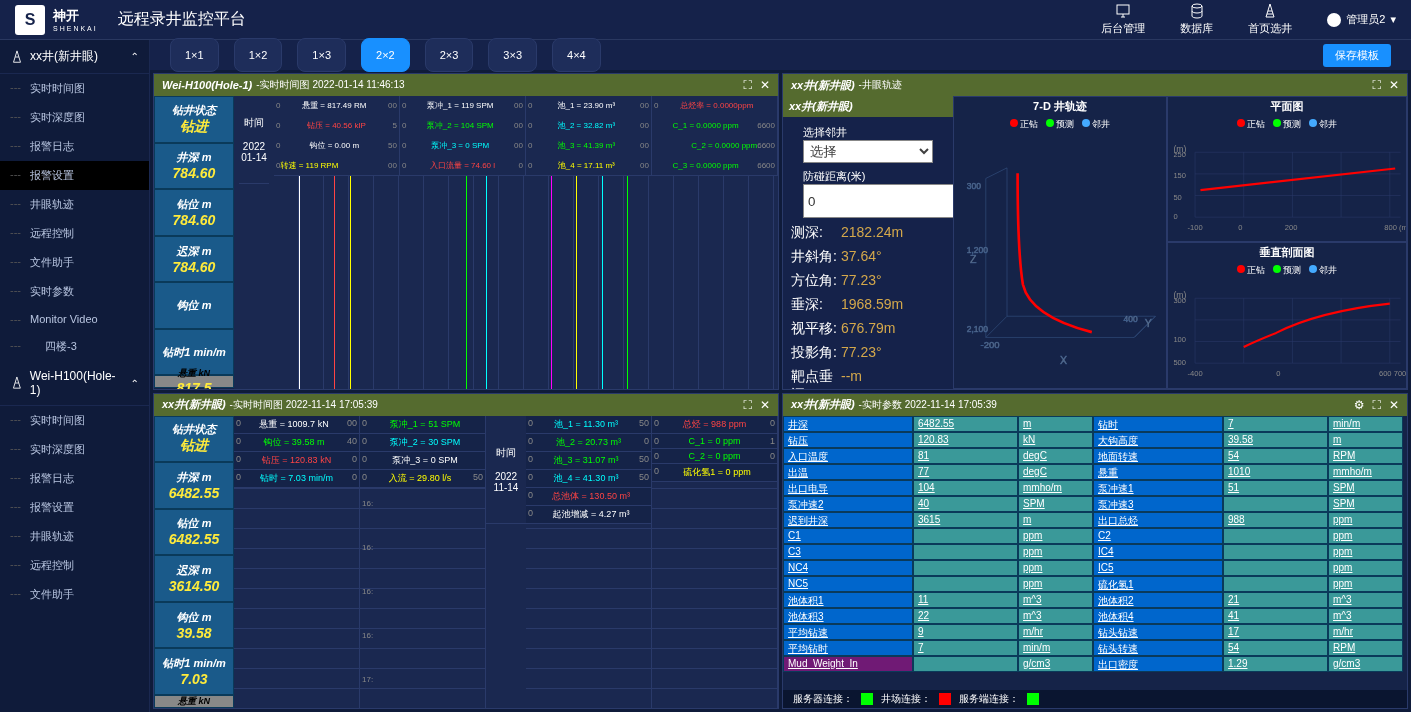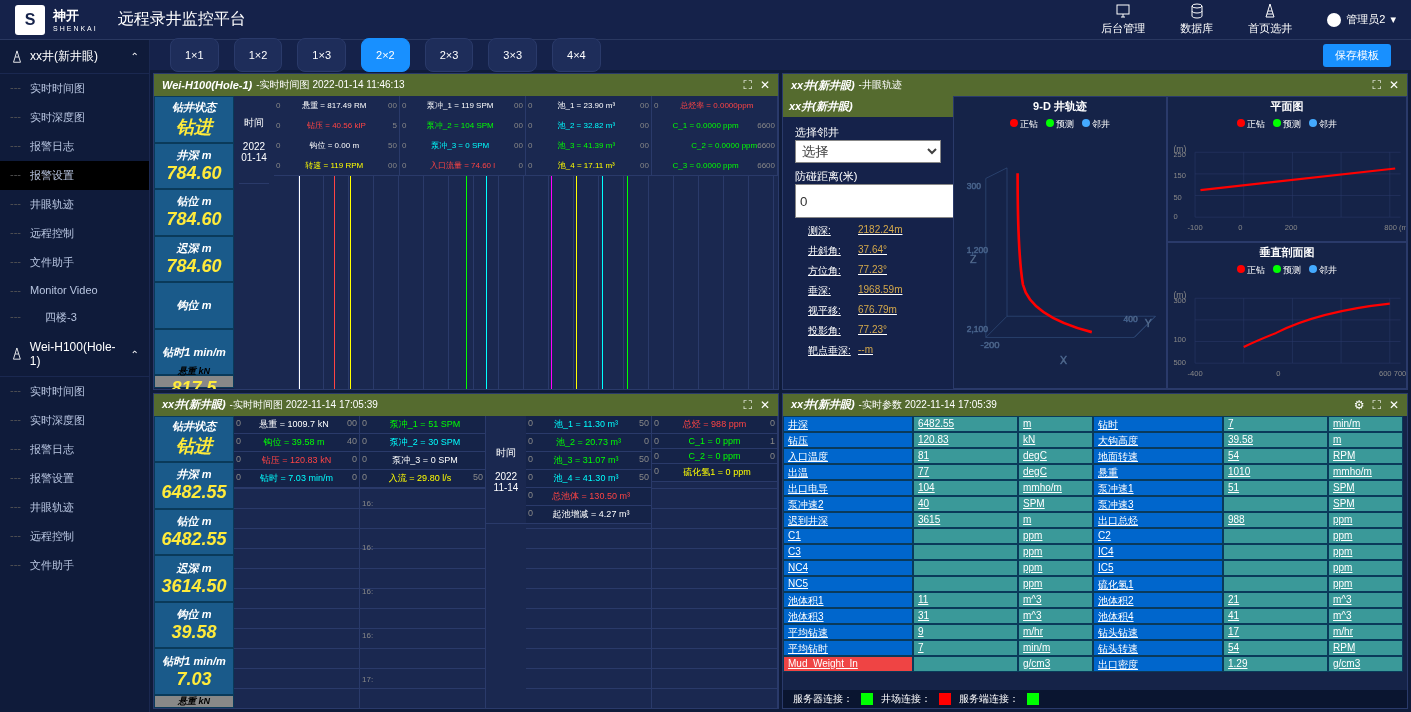--- a/index.html
+++ b/index.html
@@ -34,58 +34,58 @@
 .ph-title { font-weight:bold; font-style:italic; }
 .ph-sub { margin-left:4px; font-size:10px; }
 .ph-icons { margin-left:auto; display:flex; gap:8px; }
 .ph-ico { cursor:pointer; font-size:12px; }
 .panel-body { flex:1; display:flex; overflow:hidden; position:relative; }
 
 
 .p1-labels { width:80px; display:flex; flex-direction:column; }
 .p1-lbl { flex:1; background:#1a5a8a; border:1px solid #0a3a5a; display:flex; flex-direction:column; align-items:center; justify-content:center; font-style:italic; font-weight:bold; font-size:11px; }
 .p1-lbl.two { min-height:26px; }
-.p1-val { color:#ffeb3b; font-size:18px; }
+.p1-val { color:#ffeb3b; font-size:14px; }
 .p1-lbl.small { background:#888; min-height:13px; font-size:9px; color:#000; flex:0; }
 .p1-time { width:40px; background:#1a2850; display:flex; flex-direction:column; align-items:center; font-size:10px; }
 .p1-time-hdr { padding:20px 2px; text-align:center; border-bottom:1px solid #2a3a6a; }
 .p1-chart { flex:1; background:#1a2850; position:relative; }
 .p1-headers { height:80px; display:flex; border-bottom:1px solid #2a3a6a; }
 .p1-hcol { flex:1; border-right:1px solid #2a3a6a; display:flex; flex-direction:column; font-size:8px; }
 .p1-hrow { flex:1; display:flex; align-items:center; padding:0 2px; white-space:nowrap; overflow:hidden; }
 .p1-plot { position:absolute; top:80px; left:0; right:0; bottom:0; background:repeating-linear-gradient(90deg,#1a2850 0,#1a2850 24px,#2a3a6a 24px,#2a3a6a 25px); }
 .vline { position:absolute; top:0; bottom:0; width:1px; }
 
 
 .p2-left { width:170px; padding:8px; background:#15224a; font-size:11px; }
 .p2-title { background:#556b2f; padding:3px 6px; margin:-8px -8px 8px -8px; font-weight:bold; font-style:italic; }
-.p2-field { margin:6px 4px; }
+.p2-field { margin:6px 12px; }
 .p2-sel { width:100%; background:#fff; color:#404040; padding:2px; border:1px solid #888; }
 .p2-inp-row { display:flex; gap:4px; }
 .p2-inp { flex:1; background:#fff; color:#333; padding:2px 4px; border:1px solid #888; }
 .p2-save { background:#52c41a; padding:2px 8px; cursor:pointer; }
-.p2-row { display:flex; margin:6px 17px; font-size:10px;text-decoration:underline; }
+.p2-row { display:flex; margin:6px 0; font-size:14px; }
 .p2-k { width:50px; }
 .p2-v { color:#d4a84b; }
 .p2-charts { flex:1; display:flex; flex-direction:column; }
 .p2-3d { flex:1.3; position:relative; background:#152348; border:1px solid #2a3a6a; }
 .p2-side { width:240px; display:flex; flex-direction:column; }
 .p2-mini { flex:1; position:relative; background:#152348; border:1px solid #2a3a6a; }
 .chart-title { text-align:center; font-size:11px; font-weight:bold; padding:2px; }
 .legend { display:flex; justify-content:center; gap:8px; font-size:9px; padding:2px; }
 .leg-dot { width:8px; height:8px; border-radius:50%; display:inline-block; margin-right:2px; }
 .p2-3d svg, .p2-mini svg { width:100%; height:calc(100% - 30px); }
 
 
 .p4 { display:flex; flex-direction:column; }
 .p4-tbl { flex:1; overflow:auto; }
 .p4-row { display:flex; height:16px; font-size:10px;text-decoration:underline; }
 .p4-cell { border:1px solid #0a3a5a; padding:1px 4px; overflow:hidden; white-space:nowrap; }
 .p4-k { width:130px; background:#0066cc; }
-.p4-k.orange { background:#ef4444; }
+.p4-k.orange { background:#701a75; }
 .p4-v { width:105px; background:#3a9999; }
 .p4-u { width:75px; background:#3a9999; }
 .p4-status { height:18px; background:#0a1530; display:flex; align-items:center; padding:0 10px; gap:8px; font-size:10px; }
 .stat-box { width:12px; height:12px; display:inline-block; }
 
 
 .p3-labels { width:80px; display:flex; flex-direction:column; }
 .p3-chart { flex:1; display:flex; }
 .p3-col { flex:1; border-right:1px solid #2a3a6a; display:flex; flex-direction:column; }
 .p3-hdr { font-size:9px; padding:2px; border-bottom:1px solid #2a3a6a; white-space:nowrap; overflow:hidden; display:flex; }
@@ -144,20 +144,21 @@
         <span>xx井(新井眼)</span>
         <span class="chev">⌃</span>
       </div>
       <div class="side-item">实时时间图</div>
       <div class="side-item">实时深度图</div>
       <div class="side-item">报警日志</div>
       <div class="side-item active">报警设置</div>
       <div class="side-item">井眼轨迹</div>
       <div class="side-item">远程控制</div>
       <div class="side-item">文件助手</div>
+      <div class="side-item">实时参数</div>
       <div class="side-item">Monitor Video</div>
       <div class="side-item" style="padding-left: 45px;">四楼-3</div>
       <div class="side-group">
         <svg width="14" height="14" viewBox="0 0 16 16" fill="none" stroke="#fff">
           <path d="M8 1L4 14h8L8 1M6 8h4"></path>
         </svg>
         <span>Wei-H100(Hole-1)</span>
         <span class="chev">⌃</span>
       </div>
       <div class="side-item">实时时间图</div>
@@ -240,21 +241,21 @@
                     <span style="flex:1;text-align:center;color:#f44">钻压 = 40.56 kIP</span>
                     <span style="color:#888">5</span>
                   </div>
                   <div class="p1-hrow">
                     <span style="color:#888">0</span>
                     <span style="flex:1;text-align:center;color:#fff">钩位 = 0.00 m</span>
                     <span style="color:#888">50</span>
                   </div>
                   <div class="p1-hrow">
                     <span style="color:#888">0</span>
-                    <span style="flex:1;text-align:center;color:#ff0">转速 = 119 RPM</span>
+                    <span style="flex:1;color:#ff0">转速 = 119 RPM</span>
                     <span style="color:#888">00</span>
                   </div>
                 </div>
                 <div class="p1-hcol">
                   <div class="p1-hrow">
                     <span style="color:#888">0</span>
                     <span style="flex:1;text-align:center;color:#fff">泵冲_1 = 119 SPM</span>
                     <span style="color:#888">00</span>
                   </div>
                   <div class="p1-hrow">
@@ -382,21 +383,21 @@
                   <span class="p2-v">77.23°</span>
                 </div>
                 <div class="p2-row">
                   <span class="p2-k">靶点垂深:</span>
                   <span class="p2-v">--m</span>
                 </div>
               </div>
           </div>
           <div class="p2-charts">
             <div class="p2-3d">
-              <div class="chart-title">9-D 井轨迹</div>
+              <div class="chart-title">7-D 井轨迹</div>
               <div class="legend" id="leg-3d">
                   <span><span class="leg-dot" style="background:#f00"></span>正钻</span>
                   <span><span class="leg-dot" style="background:#0f0"></span>预测</span>
                   <span><span class="leg-dot" style="background:#4af"></span>邻井</span>
                 </div>
               <svg viewBox="0 0 200 200">
                 <g stroke="#3a5a8a" stroke-width="0.5" fill="none">
                   <path d="M30 170 L170 170 L190 150 L50 150 Z"></path>
                   <path d="M30 170 L30 20 M30 20 L50 10 M170 170 L190 150 M50 150 L50 10"></path>
                   <text x="25" y="180" fill="#888" font-size="9">-200</text>
@@ -718,21 +719,21 @@
             <div class="p4-row">
               <div class="p4-cell p4-k">池体积1</div>
               <div class="p4-cell p4-v">11</div>
               <div class="p4-cell p4-u">m^3</div>
               <div class="p4-cell p4-k">池体积2</div>
               <div class="p4-cell p4-v">21</div>
               <div class="p4-cell p4-u">m^3</div>
             </div>
             <div class="p4-row">
               <div class="p4-cell p4-k">池体积3</div>
-              <div class="p4-cell p4-v">31</div>
+              <div class="p4-cell p4-v">22</div>
               <div class="p4-cell p4-u">m^3</div>
               <div class="p4-cell p4-k">池体积4</div>
               <div class="p4-cell p4-v">41</div>
               <div class="p4-cell p4-u">m^3</div>
             </div>
             <div class="p4-row">
               <div class="p4-cell p4-k">平均钻速</div>
               <div class="p4-cell p4-v">9</div>
               <div class="p4-cell p4-u">m/hr</div>
               <div class="p4-cell p4-k">钻头钻速</div>

